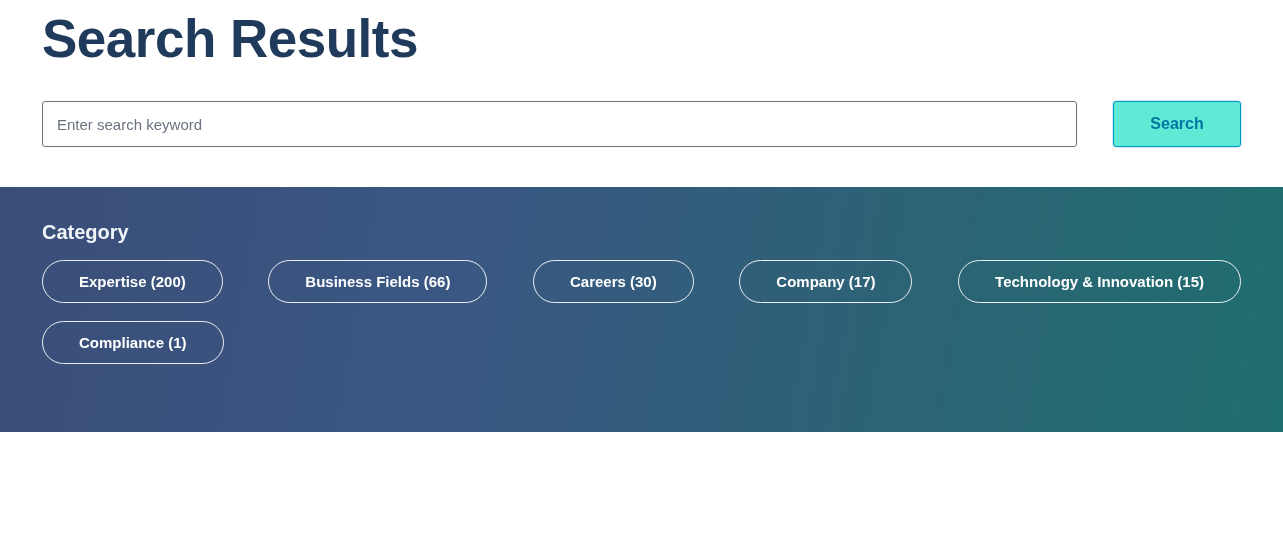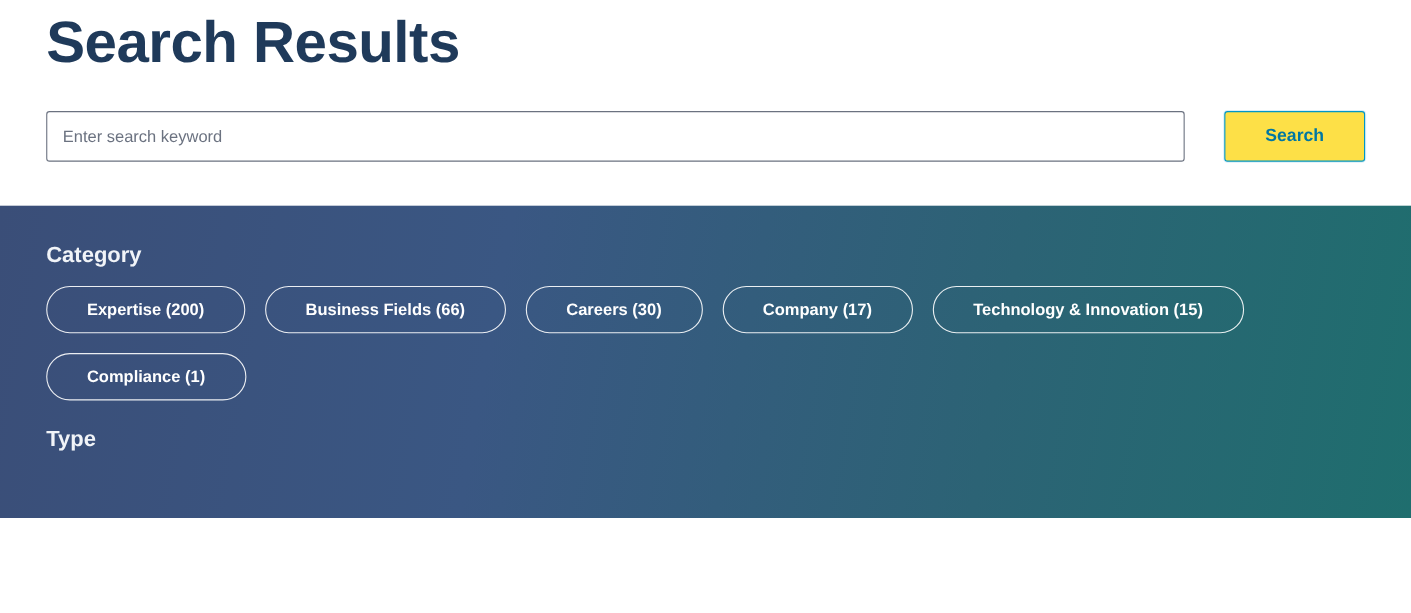--- a/index.html
+++ b/index.html
@@ -36,21 +36,21 @@
     outline: none;
   }
   .search-input::placeholder {
     color: #6b7280;
   }
   .search-button {
     width: 128px;
     height: 46px;
     border: 1px solid #0096c7;
     border-radius: 3px;
-    background: #fde047;
+    background: #5eead4;
     color: #0077a3;
     font-size: 16px;
     font-weight: 700;
     cursor: pointer;
     box-shadow: 0 0 0 1px rgba(0,150,199,0.15);
   }
   .filters-section {
     padding: 34px 42px 44px 42px;
     background: linear-gradient(100deg, #3a4e78 0%, #3a5783 35%, #2c6375 70%, #1f6e6e 100%);
     color: #fff;
@@ -64,20 +64,21 @@
   .filter-heading {
     font-size: 20px;
     font-weight: 700;
     color: #f1f4f8;
     margin-bottom: 16px;
   }
   .pill-row {
     display: flex;
     flex-wrap: wrap;
     gap: 18px;
+    justify-content: space-between;
   }
   .pill {
     display: inline-flex;
     align-items: center;
     justify-content: center;
     padding: 12px 36px;
     border: 1px solid rgba(255,255,255,0.9);
     border-radius: 999px;
     color: #fff;
     font-size: 15px;
@@ -106,16 +107,15 @@
       <button class="pill">Expertise (200)</button>
       <button class="pill">Business Fields (66)</button>
       <button class="pill">Careers (30)</button>
       <button class="pill">Company (17)</button>
       <button class="pill">Technology &amp; Innovation (15)</button>
       <button class="pill">Compliance (1)</button>
     </div>
   </div>
 
   <div class="filter-group">
-    <div class="filter-heading">Type</div>
   </div>
 
 </div>
 
 </body></html>

